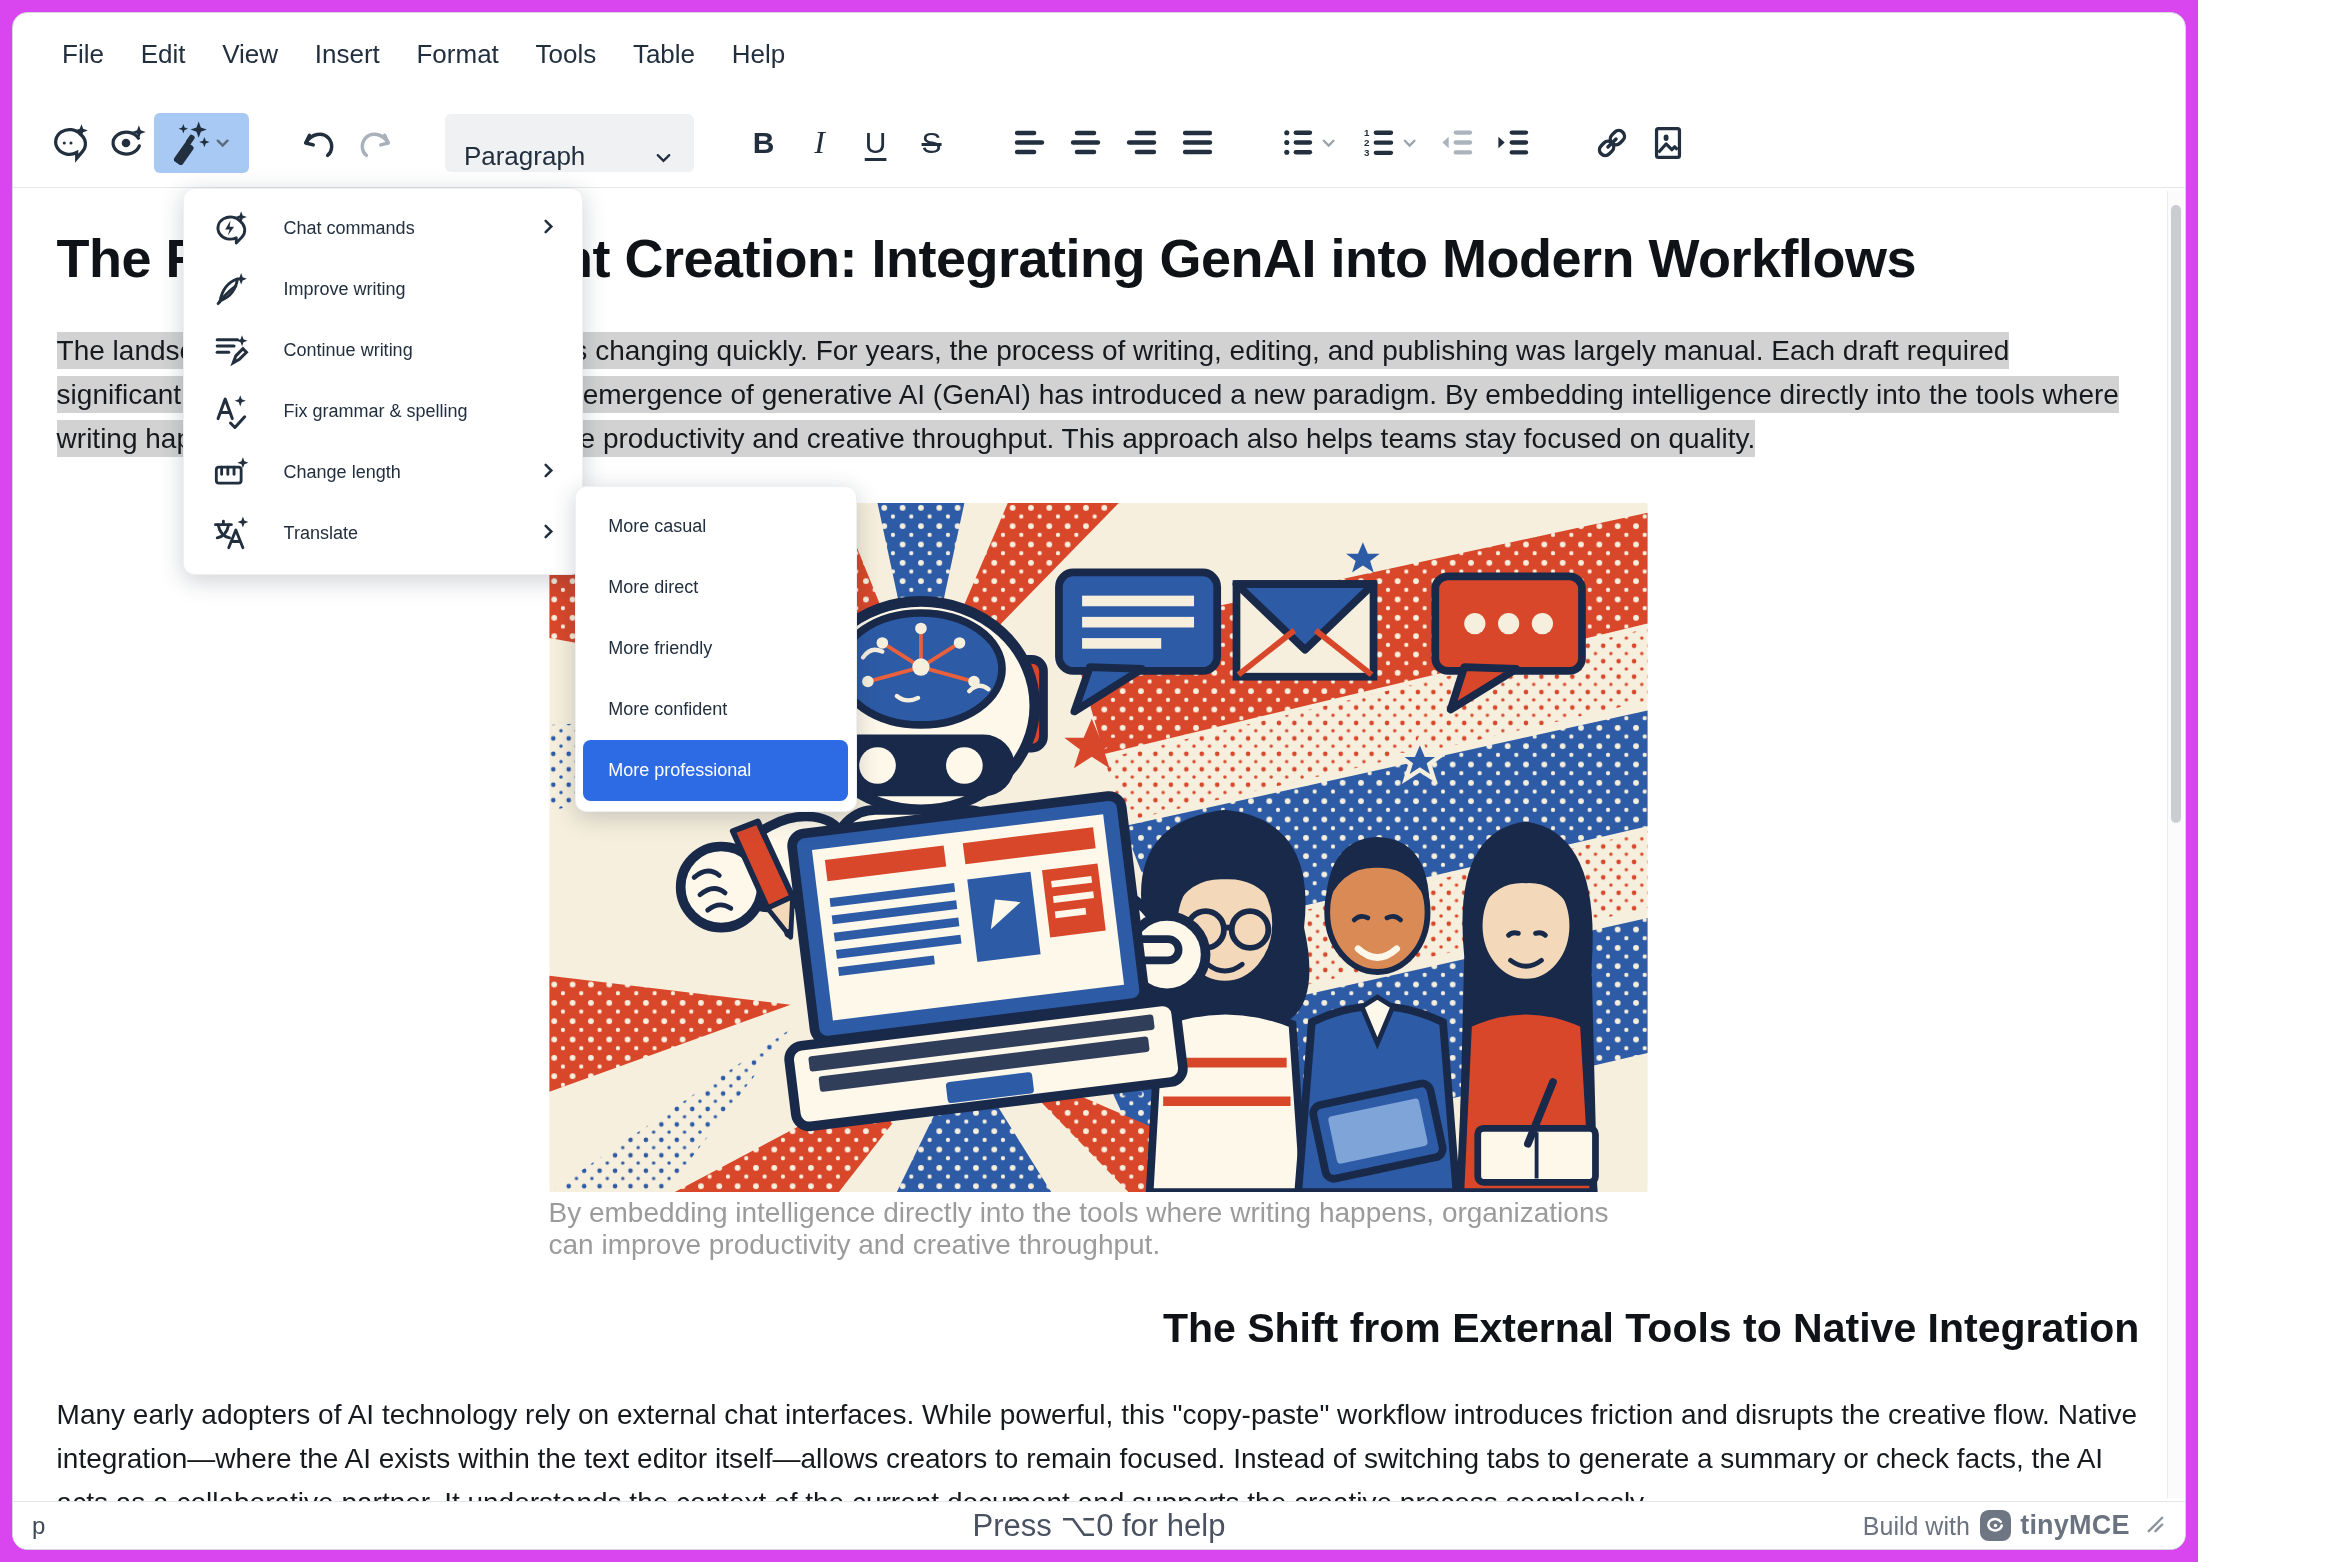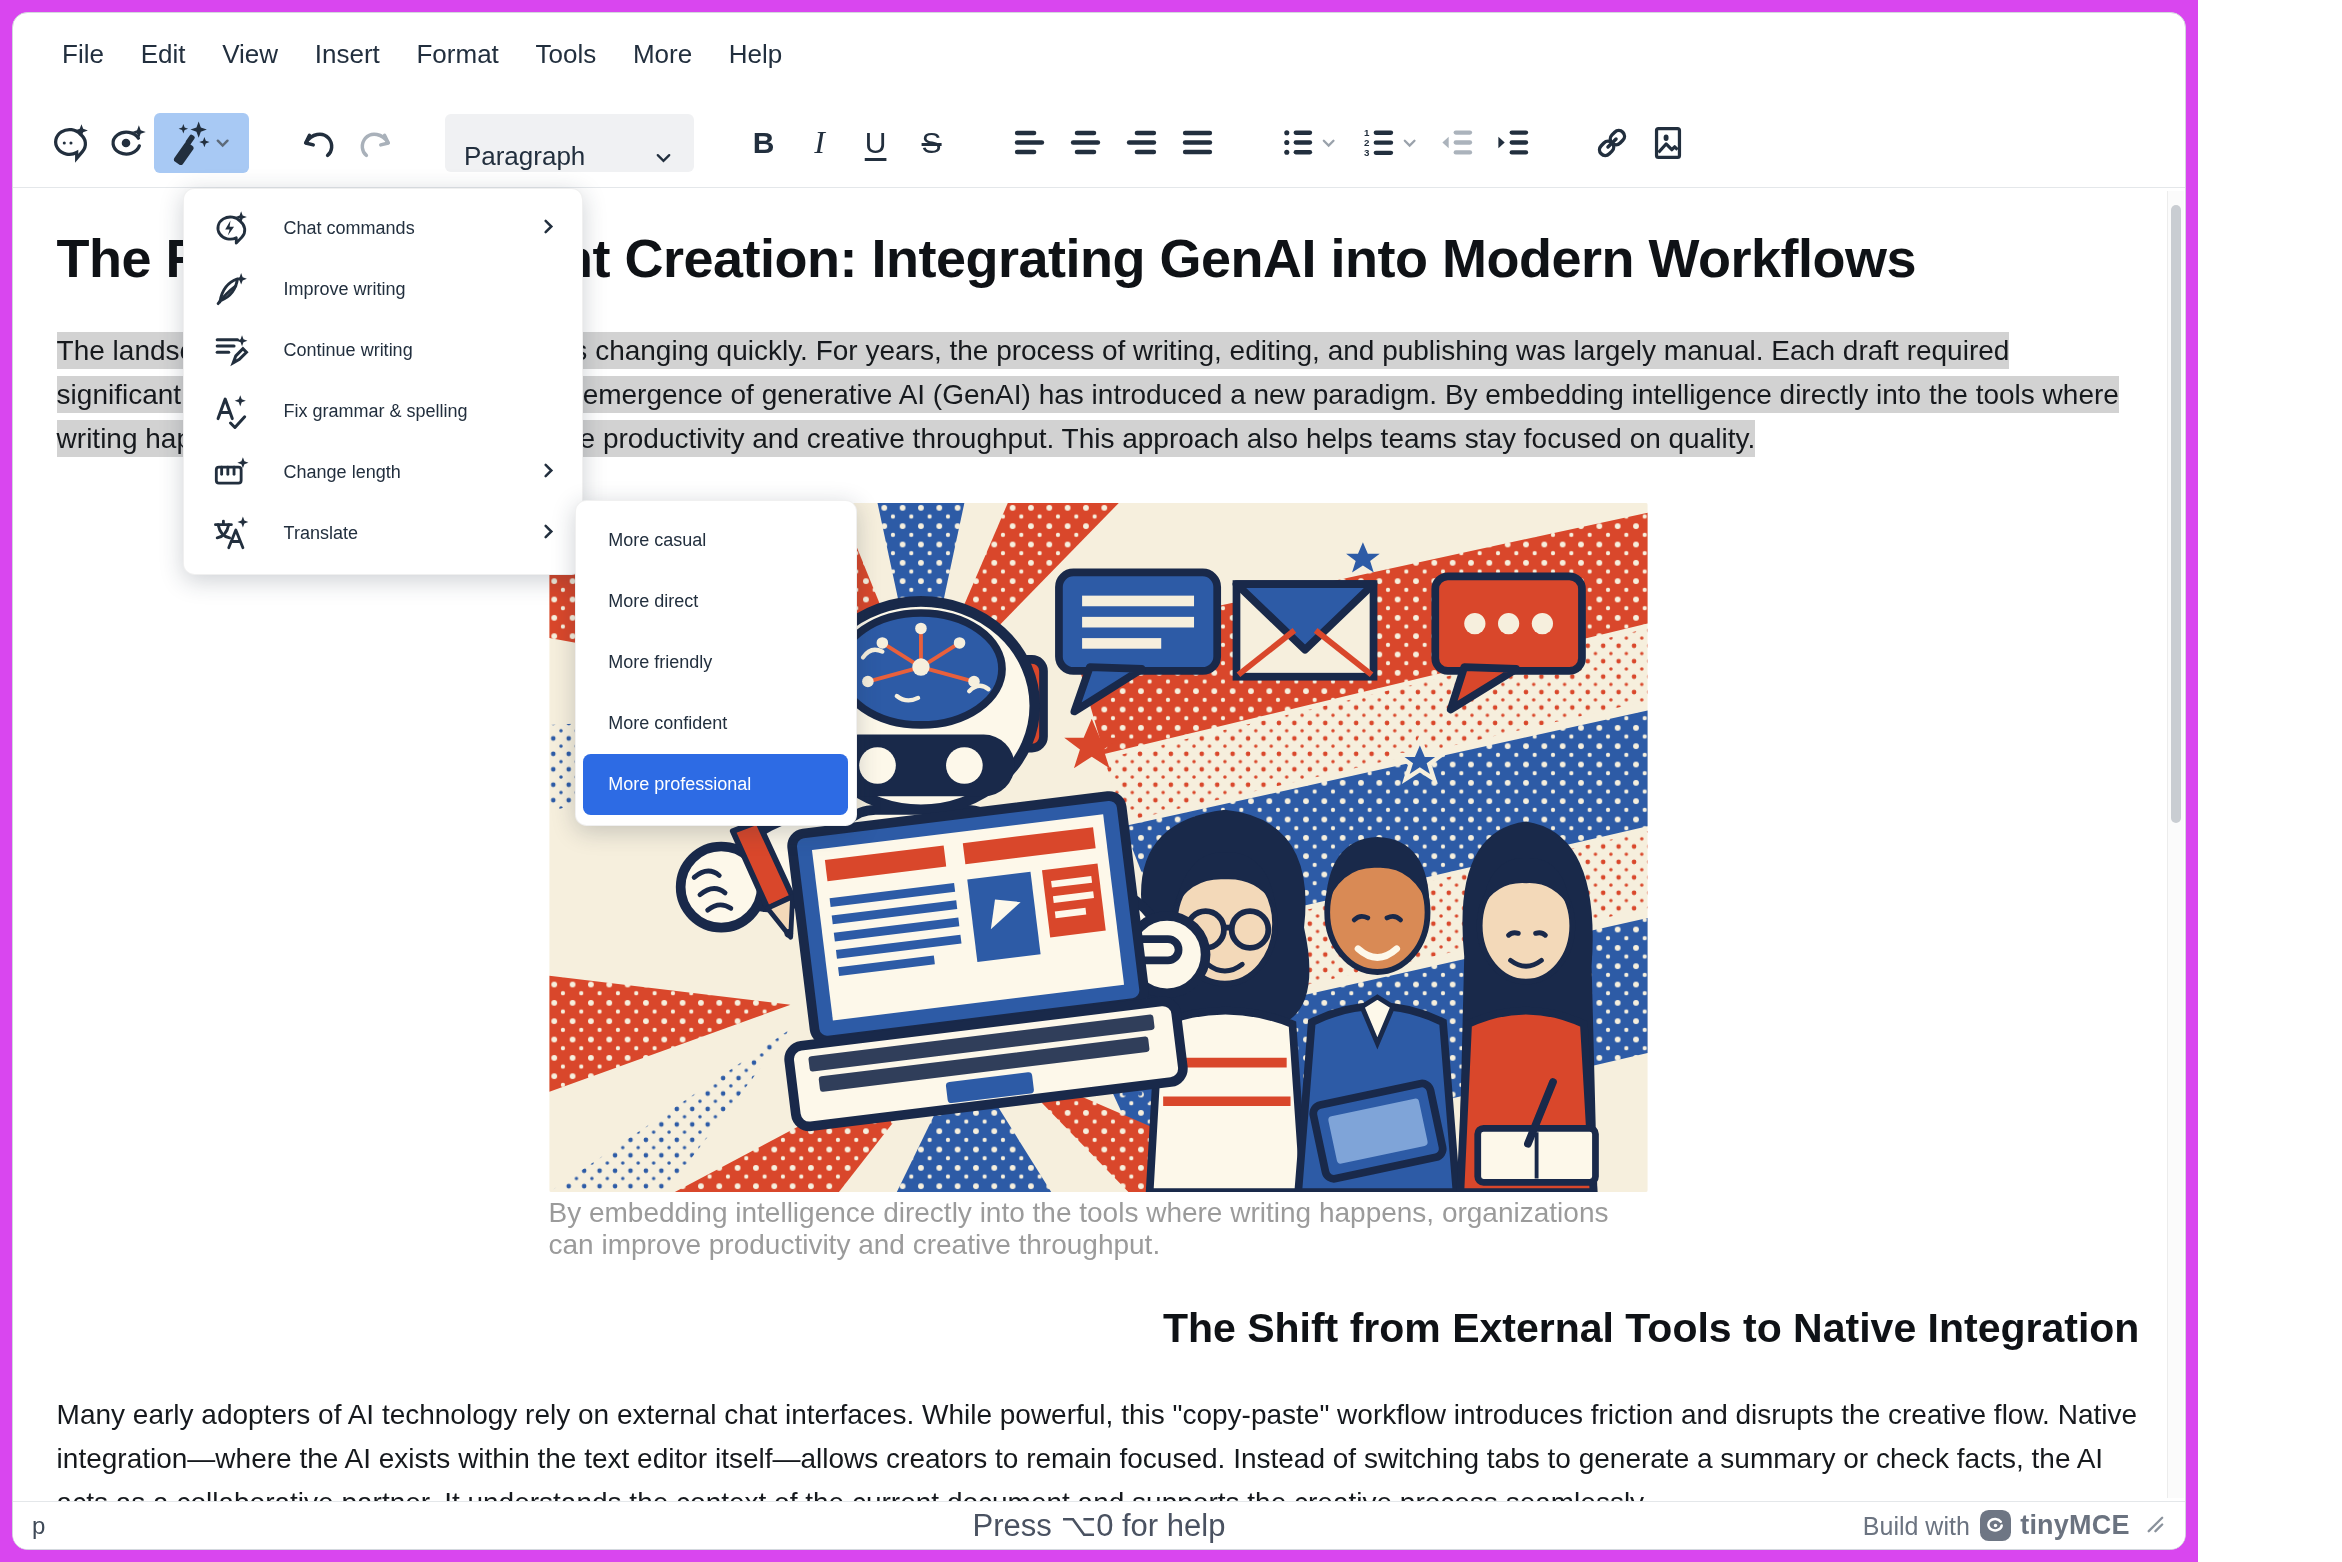--- a/index.html
+++ b/index.html
@@ -40,21 +40,21 @@
   .doc .p2{margin-top:41px;}
 
   
   .scrolltrack{position:absolute;top:3.9px;right:1.9px;bottom:3.9px;width:15.4px;border-left:1px solid #ececec;background:#fbfbfb;}
   .scrollthumb{position:absolute;top:13.5px;right:2.9px;width:9.7px;height:618px;border-radius:5.8px;background:#c9cdd2;}
 
   
   .menu-panel{position:absolute;background:#fff;border-radius:11.6px;border:1px solid rgba(0,0,0,.06);
               box-shadow:0 5.8px 23px rgba(34,47,62,.22);padding:9.7px 7.7px;box-sizing:border-box;z-index:30;}
   #ai-menu{left:170px;top:175px;width:400px;}
-  #tone-submenu{left:562px;top:487px;width:282px;z-index:31;}
+  #tone-submenu{left:562px;top:473px;width:282px;z-index:31;}
   .menu-item{height:61px;display:flex;align-items:center;gap:34px;padding:0 15.4px 0 19.3px;border-radius:7.7px;
              font-size:18px;color:#222f3e;}
   .menu-item .micon{width:39px;display:flex;justify-content:center;}
   .menu-item .mlabel{flex:0 1 auto;white-space:nowrap;}
   .menu-item .spacer{flex:1;}
   .menu-item.selected{background:#2d6be4;color:#fff;}
   #tone-submenu .menu-item{padding:0 19.3px 0 25px;}
 
   
   .statusbar{position:absolute;left:0;right:0;bottom:0;height:48px;border-top:1px solid #e4e7ea;background:#fff;
@@ -80,21 +80,21 @@
 
   <div class="frame">
 
     <div class="menubar">
       <span class="mitem">File</span>
       <span class="mitem">Edit</span>
       <span class="mitem">View</span>
       <span class="mitem">Insert</span>
       <span class="mitem">Format</span>
       <span class="mitem">Tools</span>
-      <span class="mitem">More</span>
+      <span class="mitem">Table</span>
       <span class="mitem">Help</span>
     </div>
 
     <div class="toolbar">
       <div class="tbtn">
         <span>
           <svg width="42" height="42" viewBox="0 0 44 44" fill="none" stroke="#222f3e" stroke-width="3.4" stroke-linecap="round">
             <path d="M33 13 a14.5 13 0 1 0 -4 19 l0 6 6 -7 a14.5 13 0 0 0 -2 -18z" fill="none"></path>
             <circle cx="16" cy="22" r="1.6" fill="#222f3e" stroke="none"></circle>
             <circle cx="23" cy="22" r="1.6" fill="#222f3e" stroke="none"></circle>

